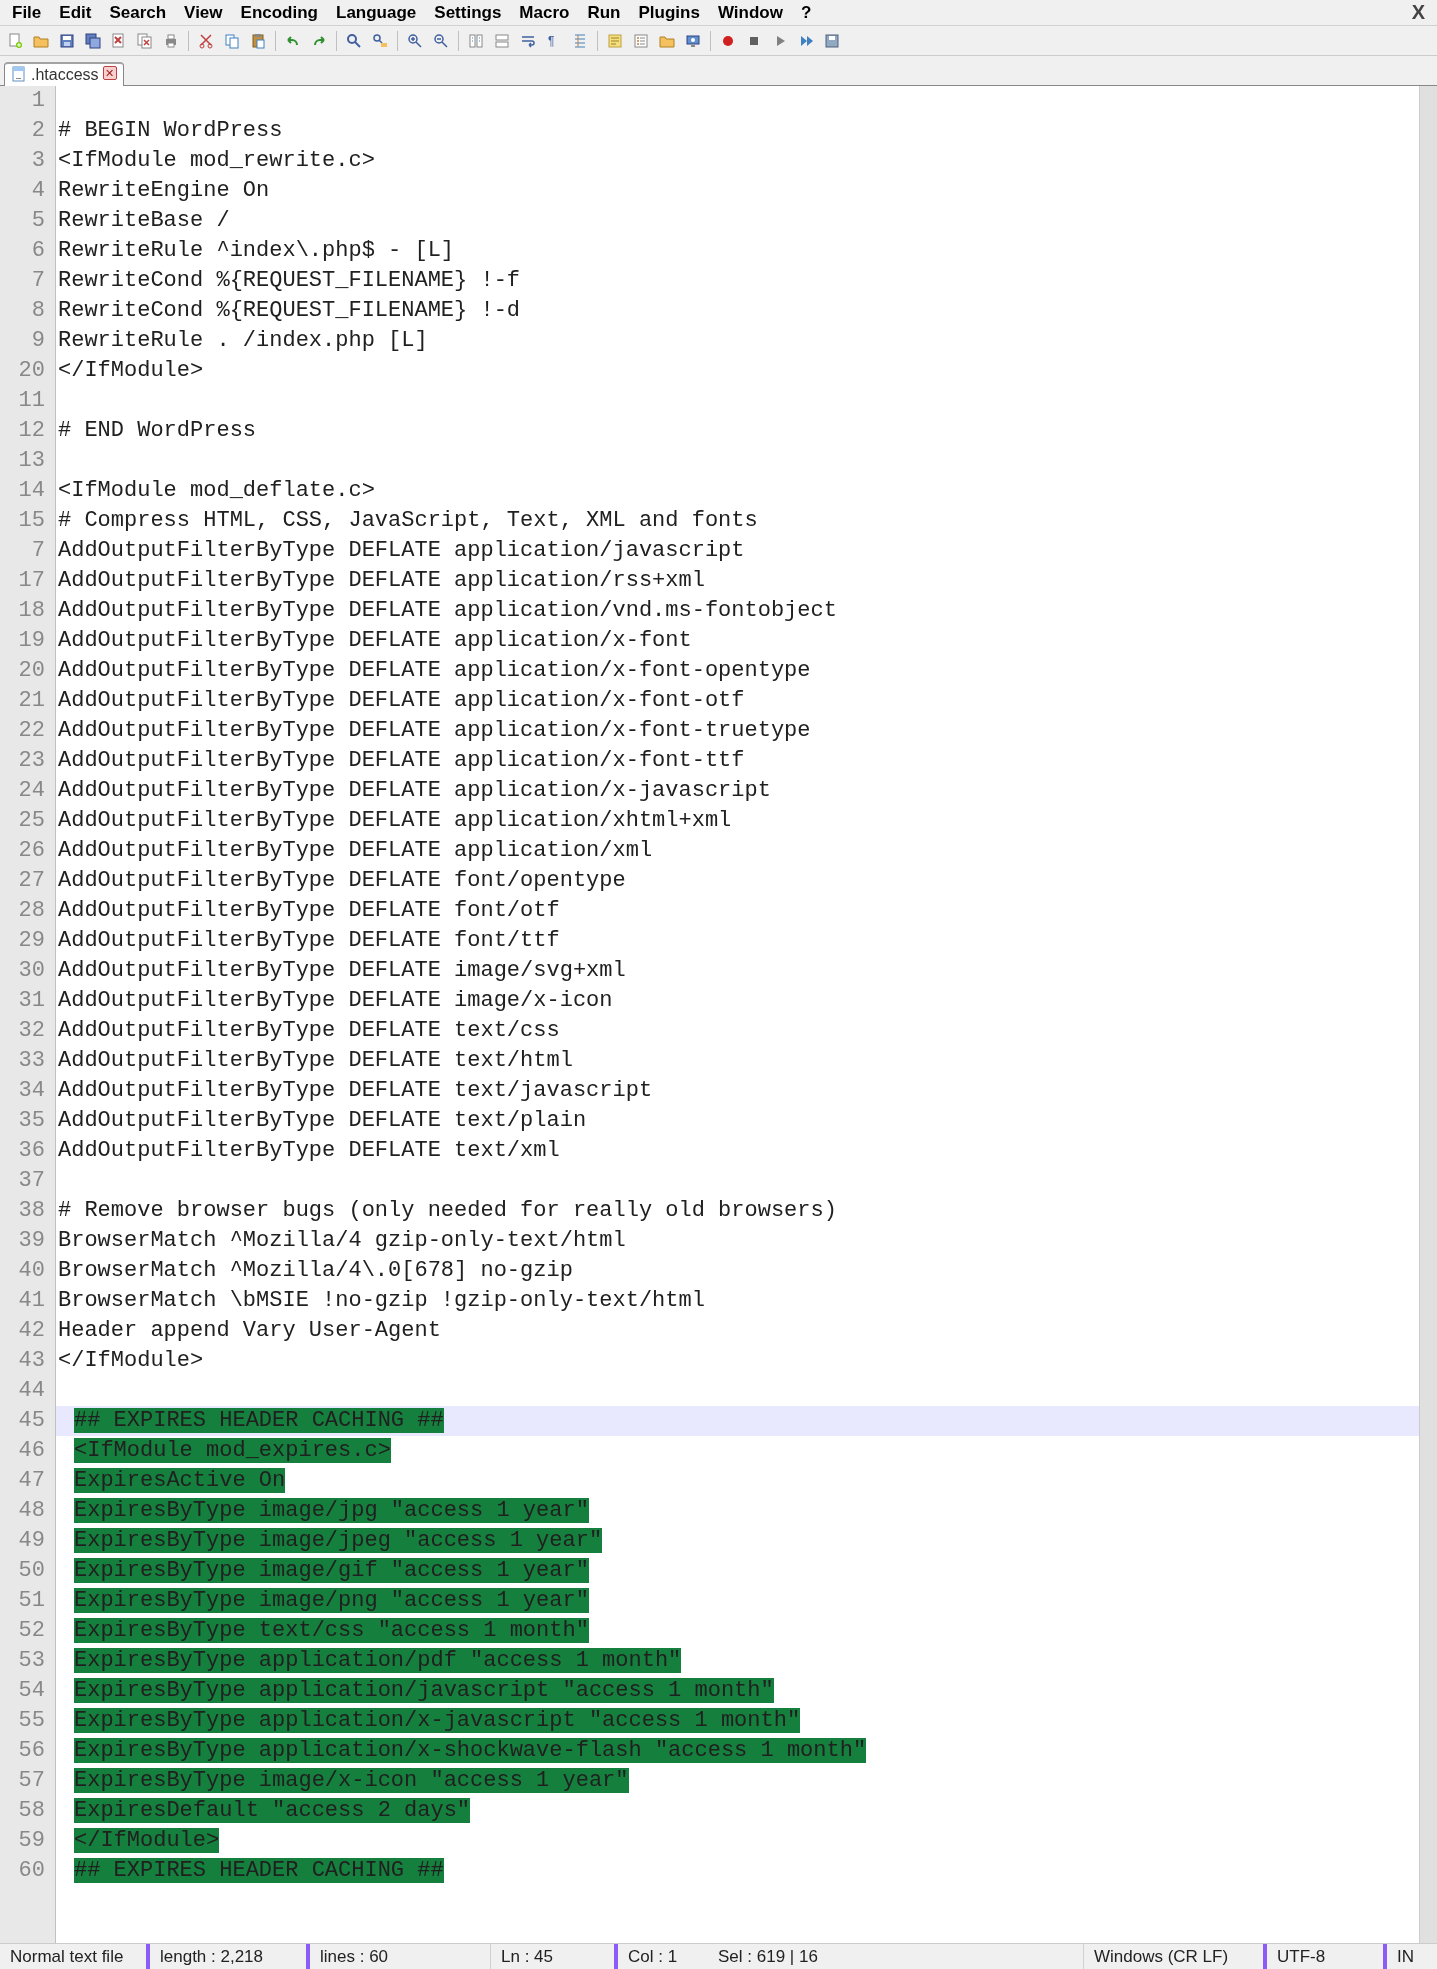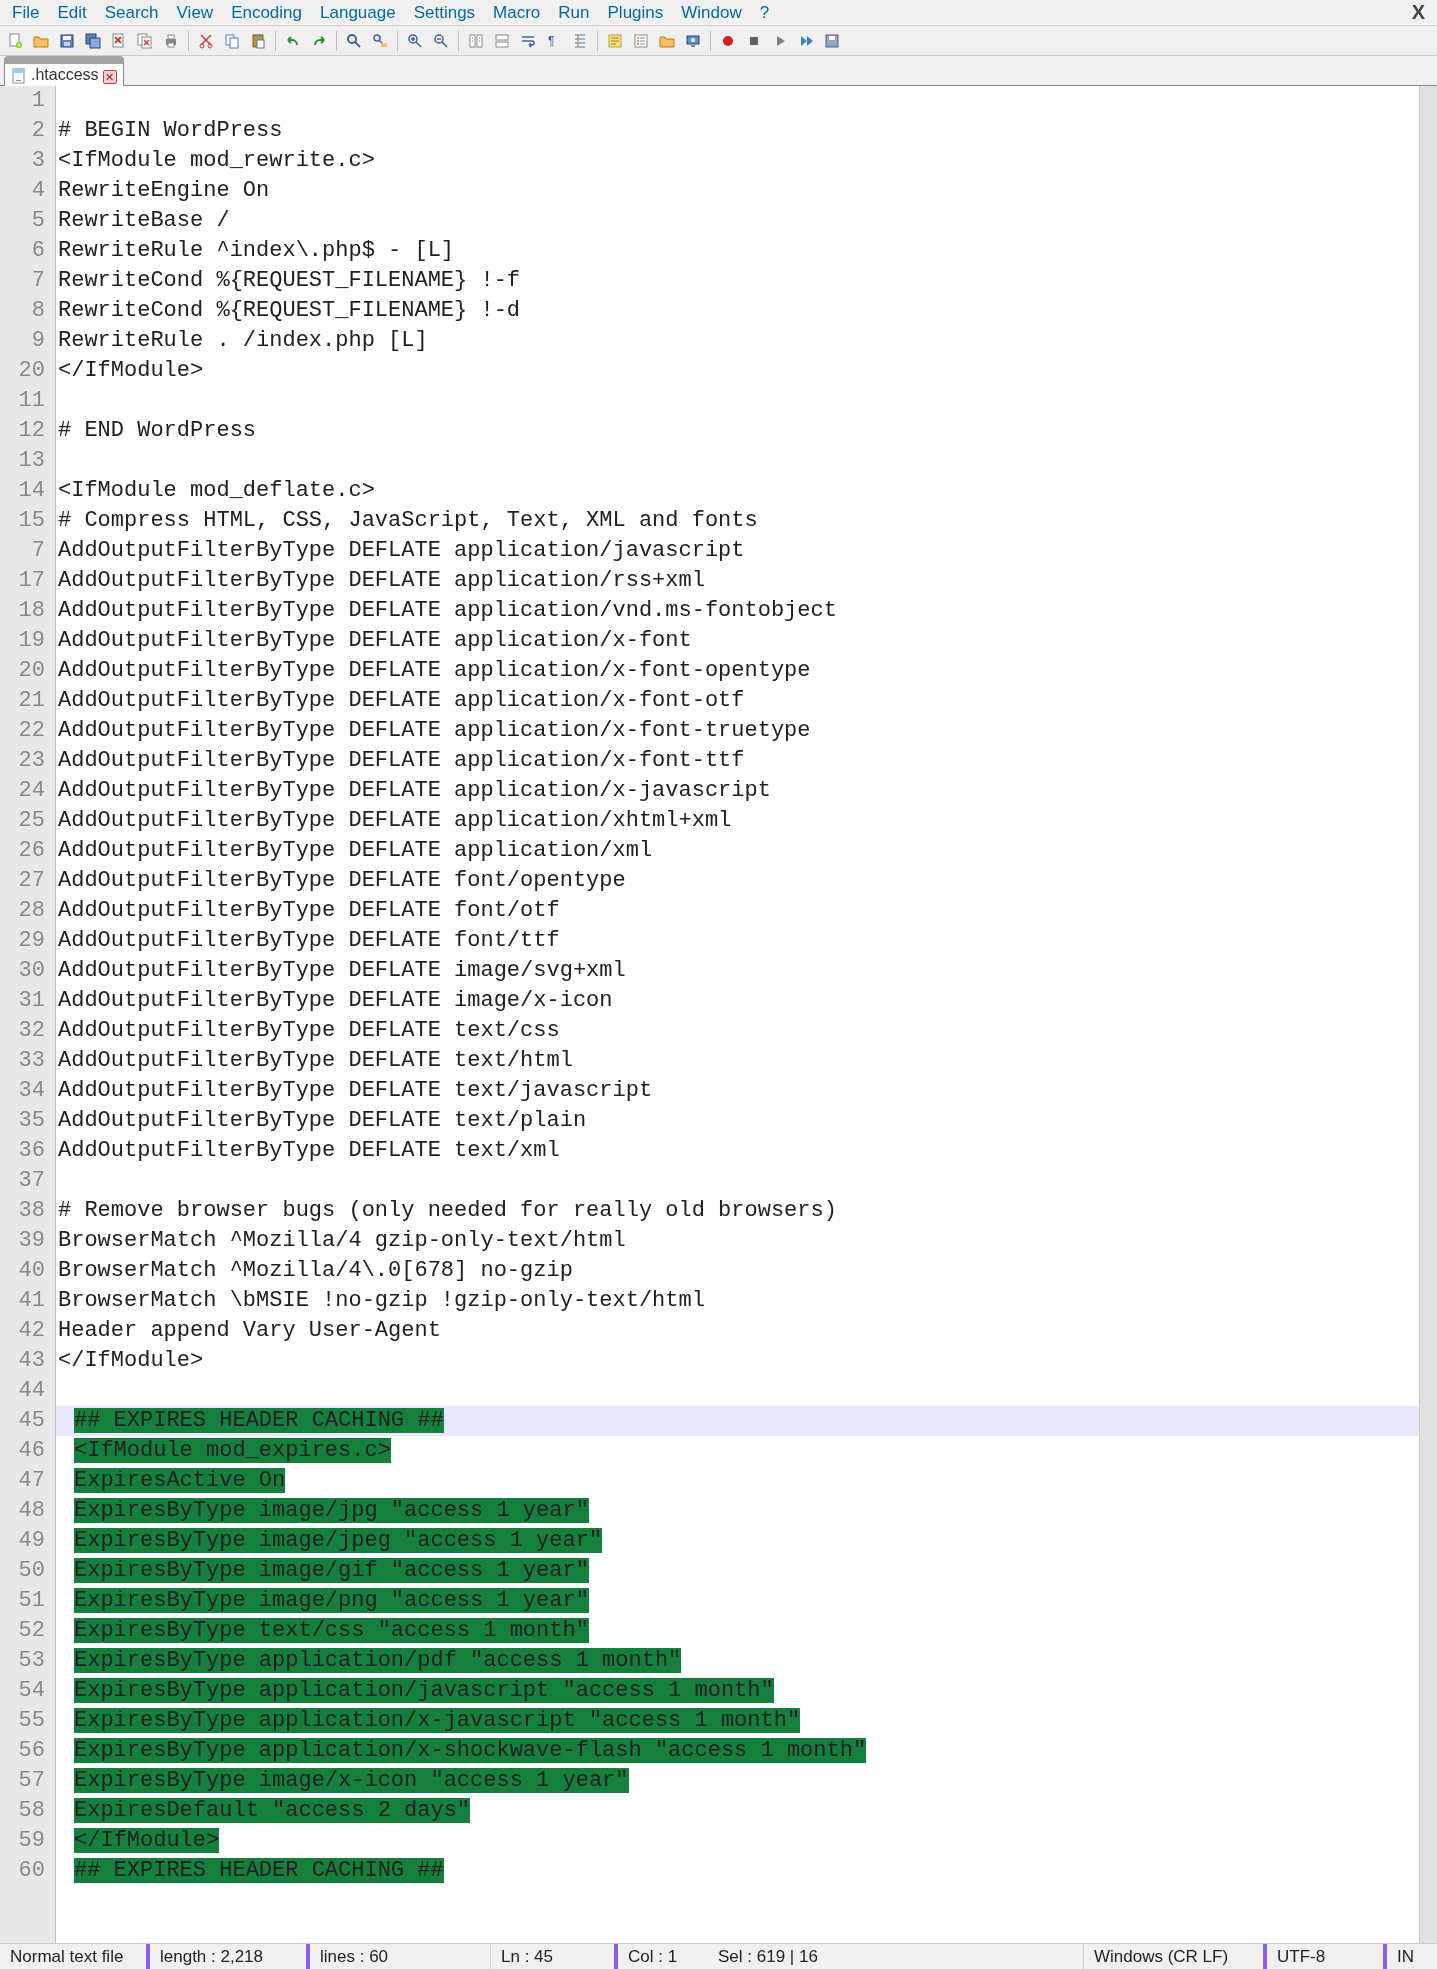--- a/index.html
+++ b/index.html
@@ -17,23 +17,24 @@
   background: #f0f0f0;
   display: flex;
   align-items: center;
   height: 26px;
   padding: 0 4px;
   gap: 2px;
   border-bottom: 1px solid #d0d0d0;
 }
 .menubar .menu-item {
   padding: 2px 8px;
-  color: #0369a1;
+  color: #000000;
   cursor: default;
   font-size: 17px;
+  font-weight: bold;
 }
 .menubar .spacer { flex: 1; }
 .close-x {
   font-size: 20px;
   font-weight: bold;
   padding: 0 8px;
   color: #444;
   cursor: pointer;
 }
 .toolbar {
@@ -57,25 +58,25 @@
 .tabbar {
   background: #f0f0f0;
   border-bottom: 1px solid #888;
   display: flex;
   align-items: flex-end;
   height: 30px;
   padding: 0 4px;
 }
 .tab {
   display: flex;
-  align-items: flex-end;
+  align-items: flex-start;
   background: #fff;
   border: 1px solid #888;
   border-bottom: none;
-  border-top: 8px solid #a3a3a3;
+  border-top: 2px solid #a3a3a3;
   border-radius: 4px 4px 0 0;
   padding: 2px 6px;
   gap: 4px;
   font-size: 16px;
   color: #333;
   position: relative;
   top: 1px;
 }
 .tab-close {
   width: 14px; height: 14px;

